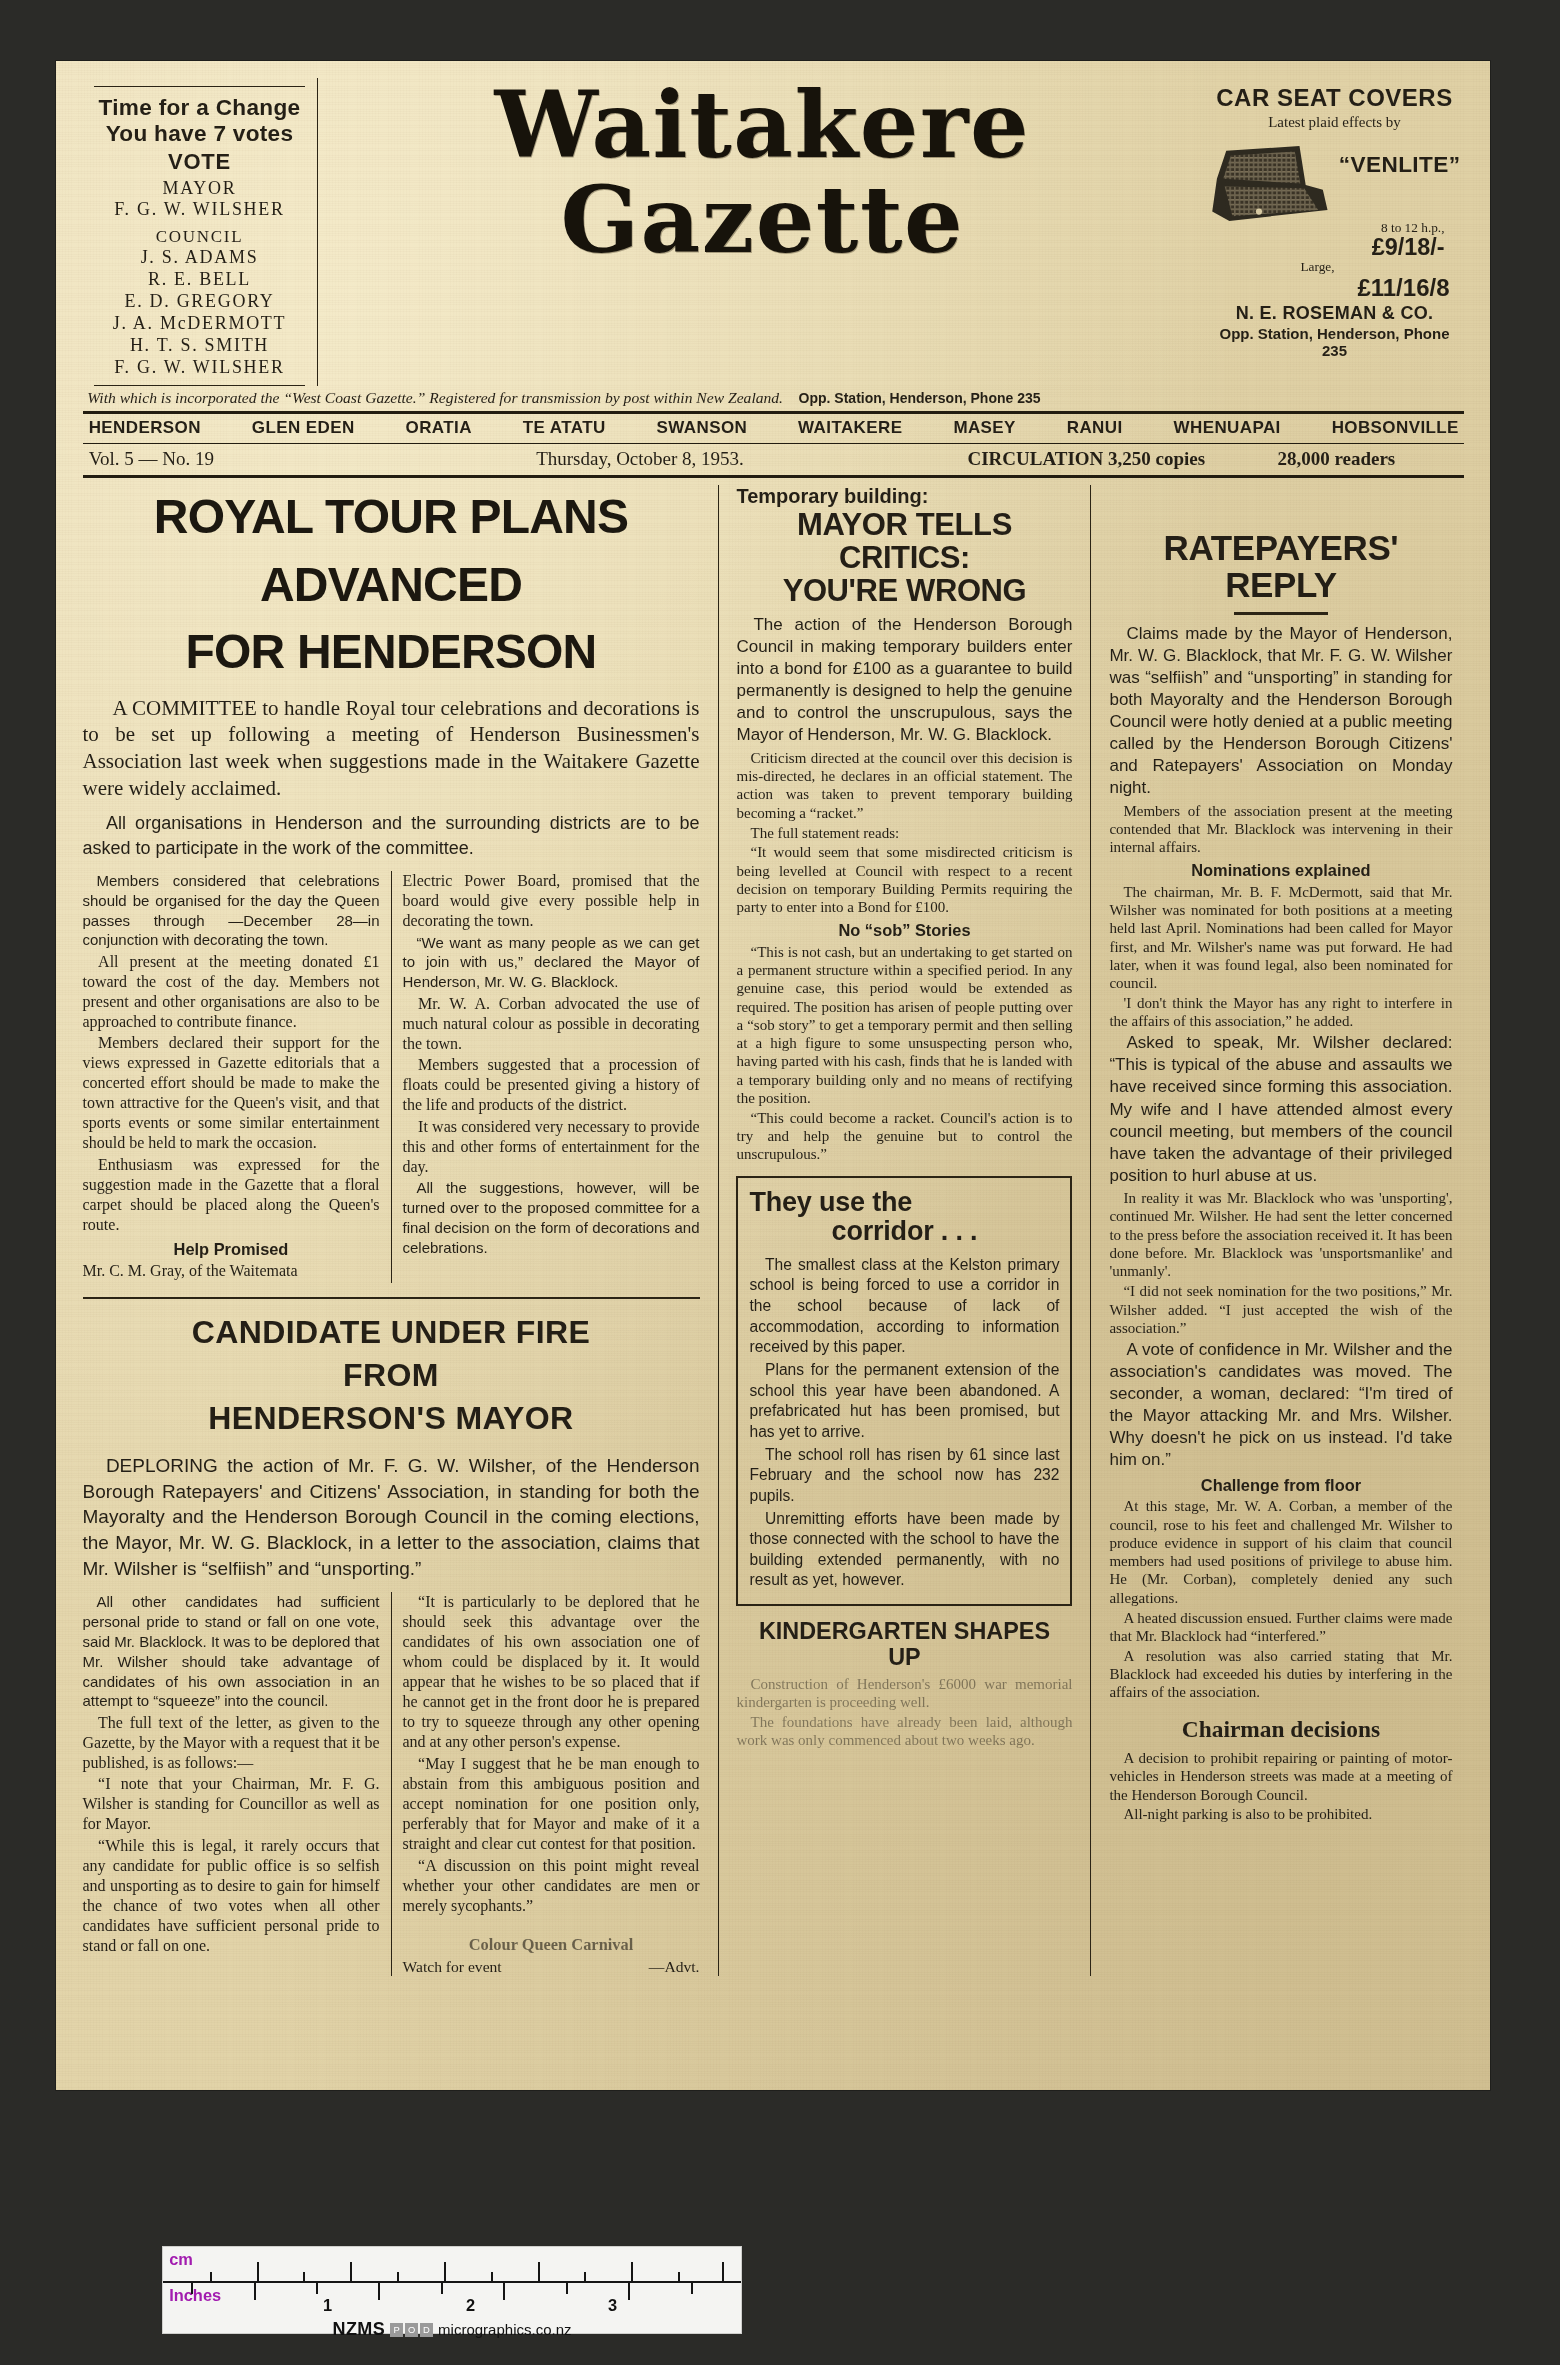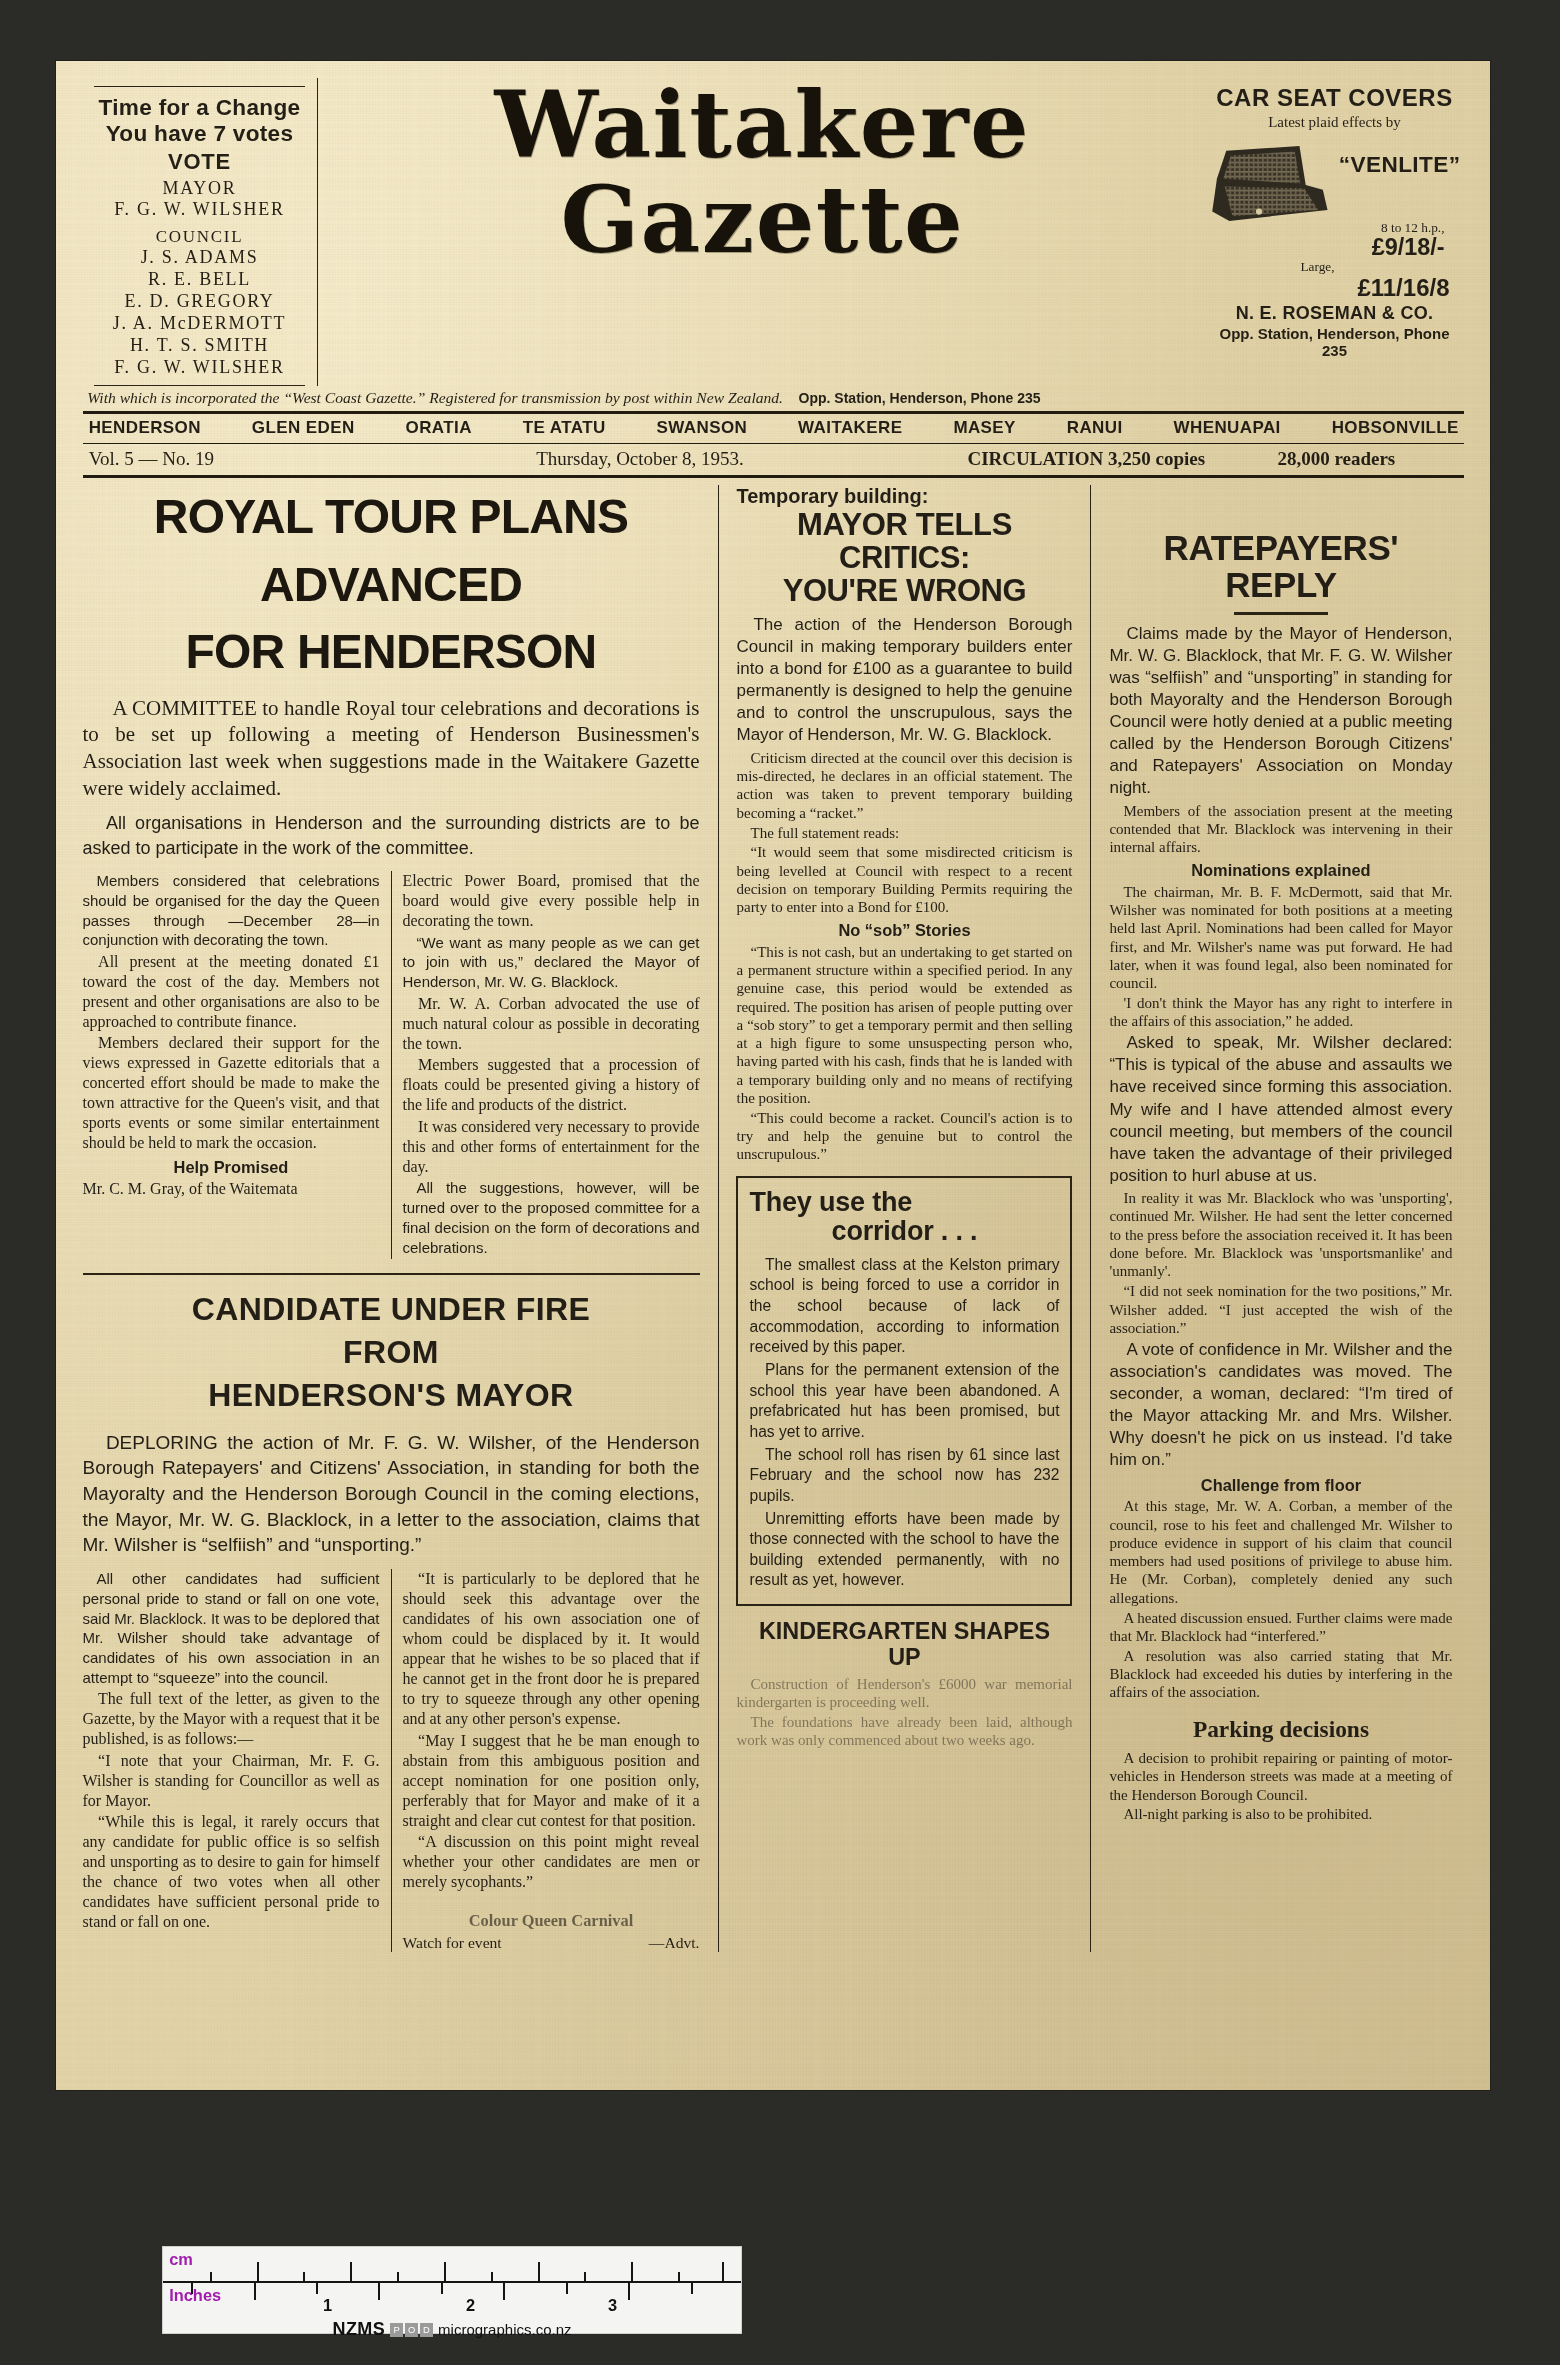--- a/index.html
+++ b/index.html
@@ -315,20 +315,21 @@
           <span class="l3">FOR HENDERSON</span>
         </h1>
         <div class="standfirst">A COMMITTEE to handle Royal tour celebrations and decorations is to be set up following a meeting of Henderson Businessmen's Association last week when suggestions made in the Waitakere Gazette were widely acclaimed.</div>
         <div class="subdeck">All organisations in Henderson and the surrounding districts are to be asked to participate in the work of the committee.</div>
 
         <div class="twocol">
           <div class="c">
             <p class="bodysans">Members considered that celebrations should be organised for the day the Queen passes through —December 28—in conjunction with decorating the town.</p>
             <p class="body">All present at the meeting donated £1 toward the cost of the day. Members not present and other organisations are also to be approached to contribute finance.</p>
             <p class="body">Members declared their support for the views expressed in Gazette editorials that a concerted effort should be made to make the town attractive for the Queen's visit, and that sports events or some similar entertainment should be held to mark the occasion.</p>
+            <p class="body">Enthusiasm was expressed for the suggestion made in the Gazette that a floral carpet should be placed along the Queen's route.</p>
             <div class="xhead">Help Promised</div>
             <p class="body" style="text-indent:0">Mr. C. M. Gray, of the Waitemata</p>
           </div>
           <div class="c">
             <p class="body" style="text-indent:0">Electric Power Board, promised that the board would give every possible help in decorating the town.</p>
             <p class="bodysans">“We want as many people as we can get to join with us,” declared the Mayor of Henderson, Mr. W. G. Blacklock.</p>
             <p class="body">Mr. W. A. Corban advocated the use of much natural colour as possible in decorating the town.</p>
             <p class="body">Members suggested that a procession of floats could be presented giving a history of the life and products of the district.</p>
             <p class="body">It was considered very necessary to provide this and other forms of entertainment for the day.</p>
             <p class="bodysans">All the suggestions, however, will be turned over to the proposed committee for a final decision on the form of decorations and celebrations.</p>
@@ -415,21 +416,21 @@
         <p class="midbody">'I don't think the Mayor has any right to interfere in the affairs of this association,” he added.</p>
         <p class="midlead">Asked to speak, Mr. Wilsher declared: “This is typical of the abuse and assaults we have received since forming this association. My wife and I have attended almost every council meeting, but members of the council have taken the advantage of their privileged position to hurl abuse at us.</p>
         <p class="midbody">In reality it was Mr. Blacklock who was 'unsporting', continued Mr. Wilsher. He had sent the letter concerned to the press before the association received it. It has been done before. Mr. Blacklock was 'unsportsmanlike' and 'unmanly'.</p>
         <p class="midbody">“I did not seek nomination for the two positions,” Mr. Wilsher added. “I just accepted the wish of the association.”</p>
         <p class="midlead">A vote of confidence in Mr. Wilsher and the association's candidates was moved. The seconder, a woman, declared: “I'm tired of the Mayor attacking Mr. and Mrs. Wilsher. Why doesn't he pick on us instead. I'd take him on.”</p>
         <div class="xhead">Challenge from floor</div>
         <p class="midbody">At this stage, Mr. W. A. Corban, a member of the council, rose to his feet and challenged Mr. Wilsher to produce evidence in support of his claim that council members had used positions of privilege to abuse him. He (Mr. Corban), completely denied any such allegations.</p>
         <p class="midbody">A heated discussion ensued. Further claims were made that Mr. Blacklock had “interfered.”</p>
         <p class="midbody">A resolution was also carried stating that Mr. Blacklock had exceeded his duties by interfering in the affairs of the association.</p>
 
-        <h3 class="park">Parking decisions</h3>
+        <h3 class="park">Chairman decisions</h3>
         <p class="midbody">A decision to prohibit repairing or painting of motor-vehicles in Henderson streets was made at a meeting of the Henderson Borough Council.</p>
         <p class="midbody">All-night parking is also to be prohibited.</p>
       </div>
 
     </div>
   </div>
   <div id="grain"></div>
 </div>
 
 <div id="ruler">

